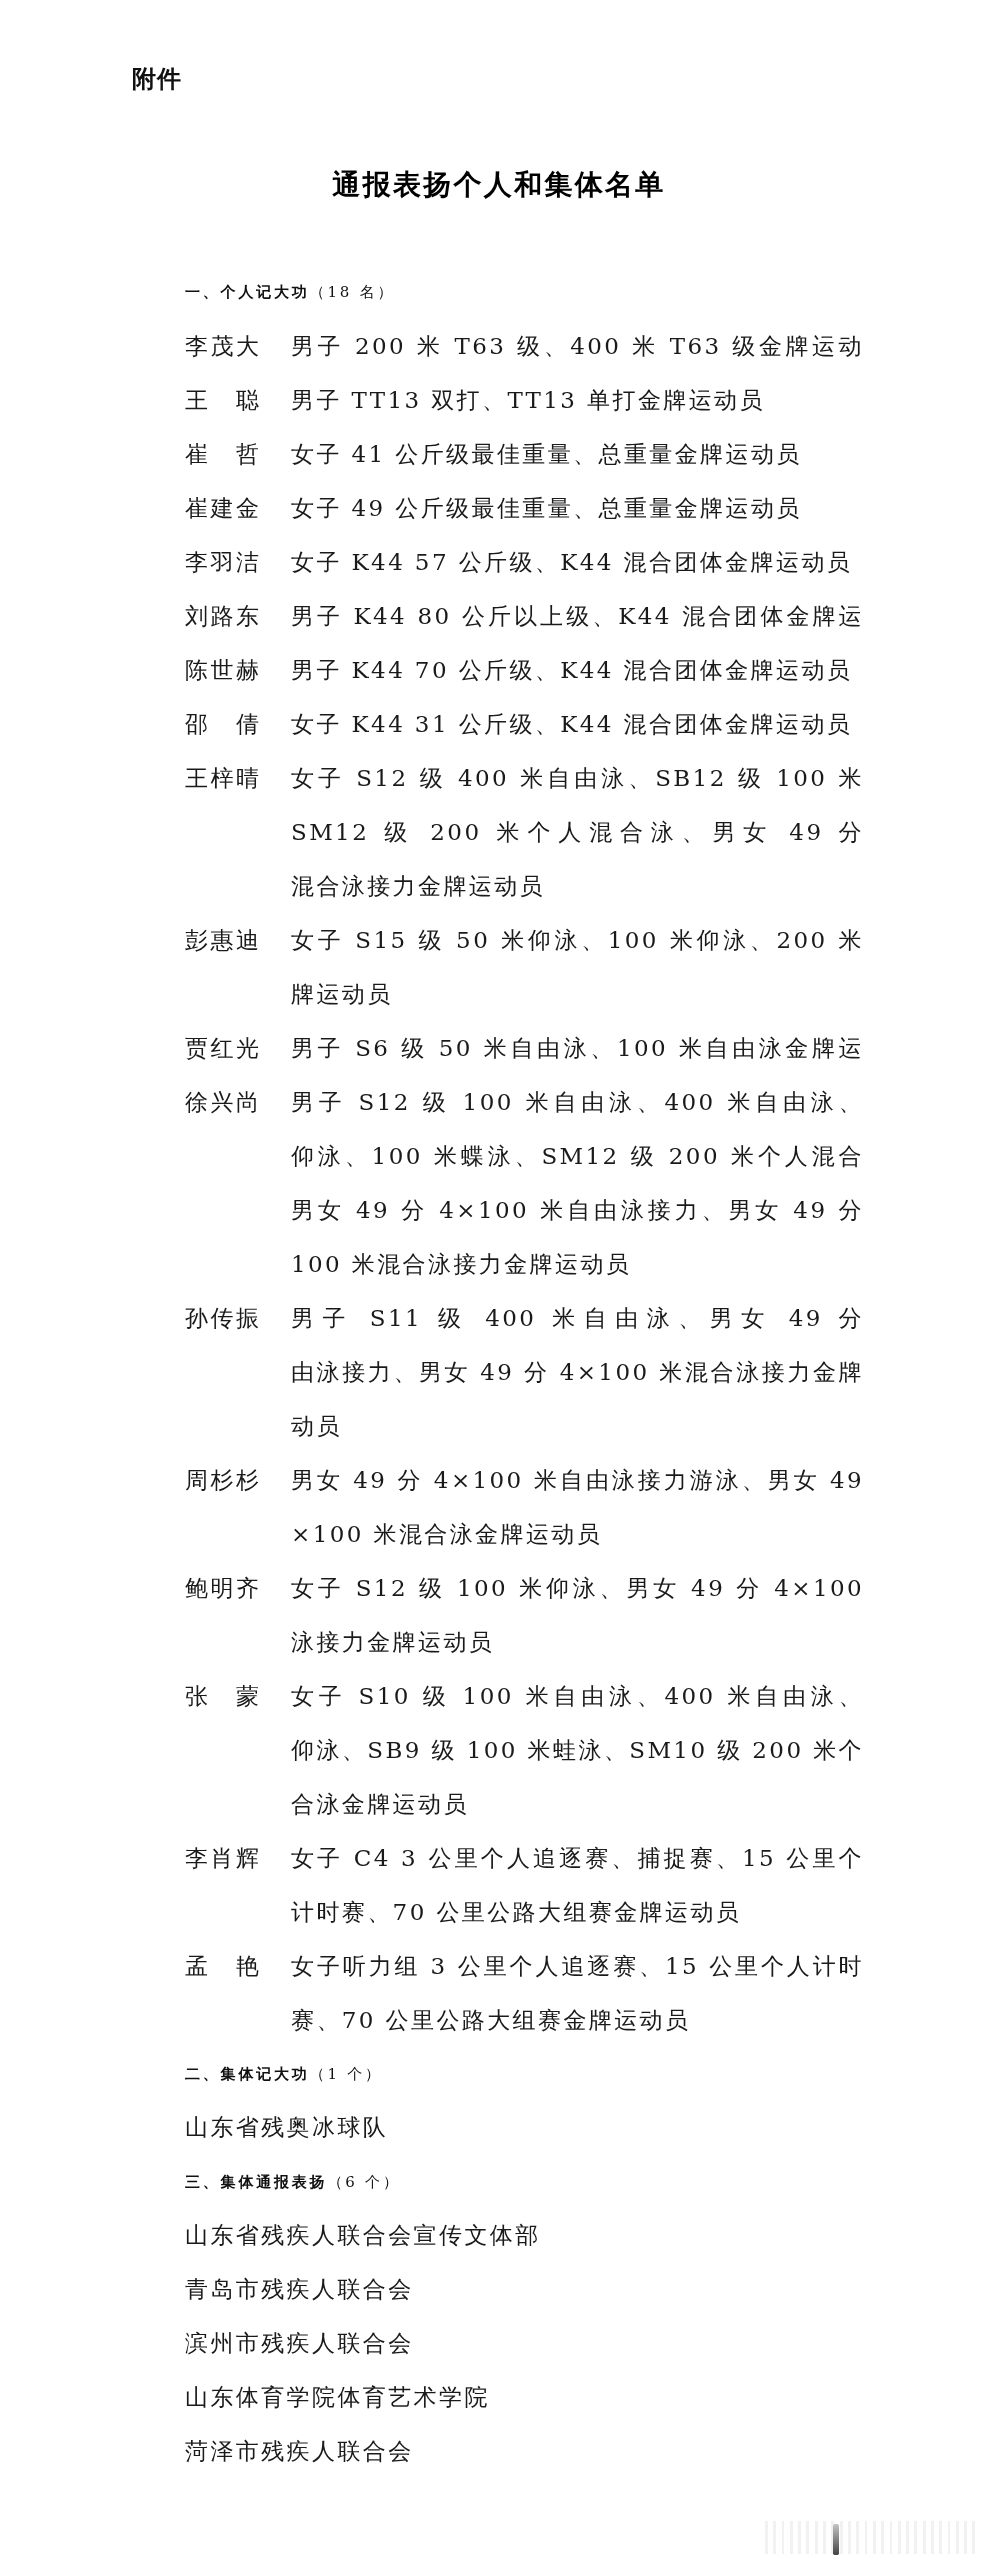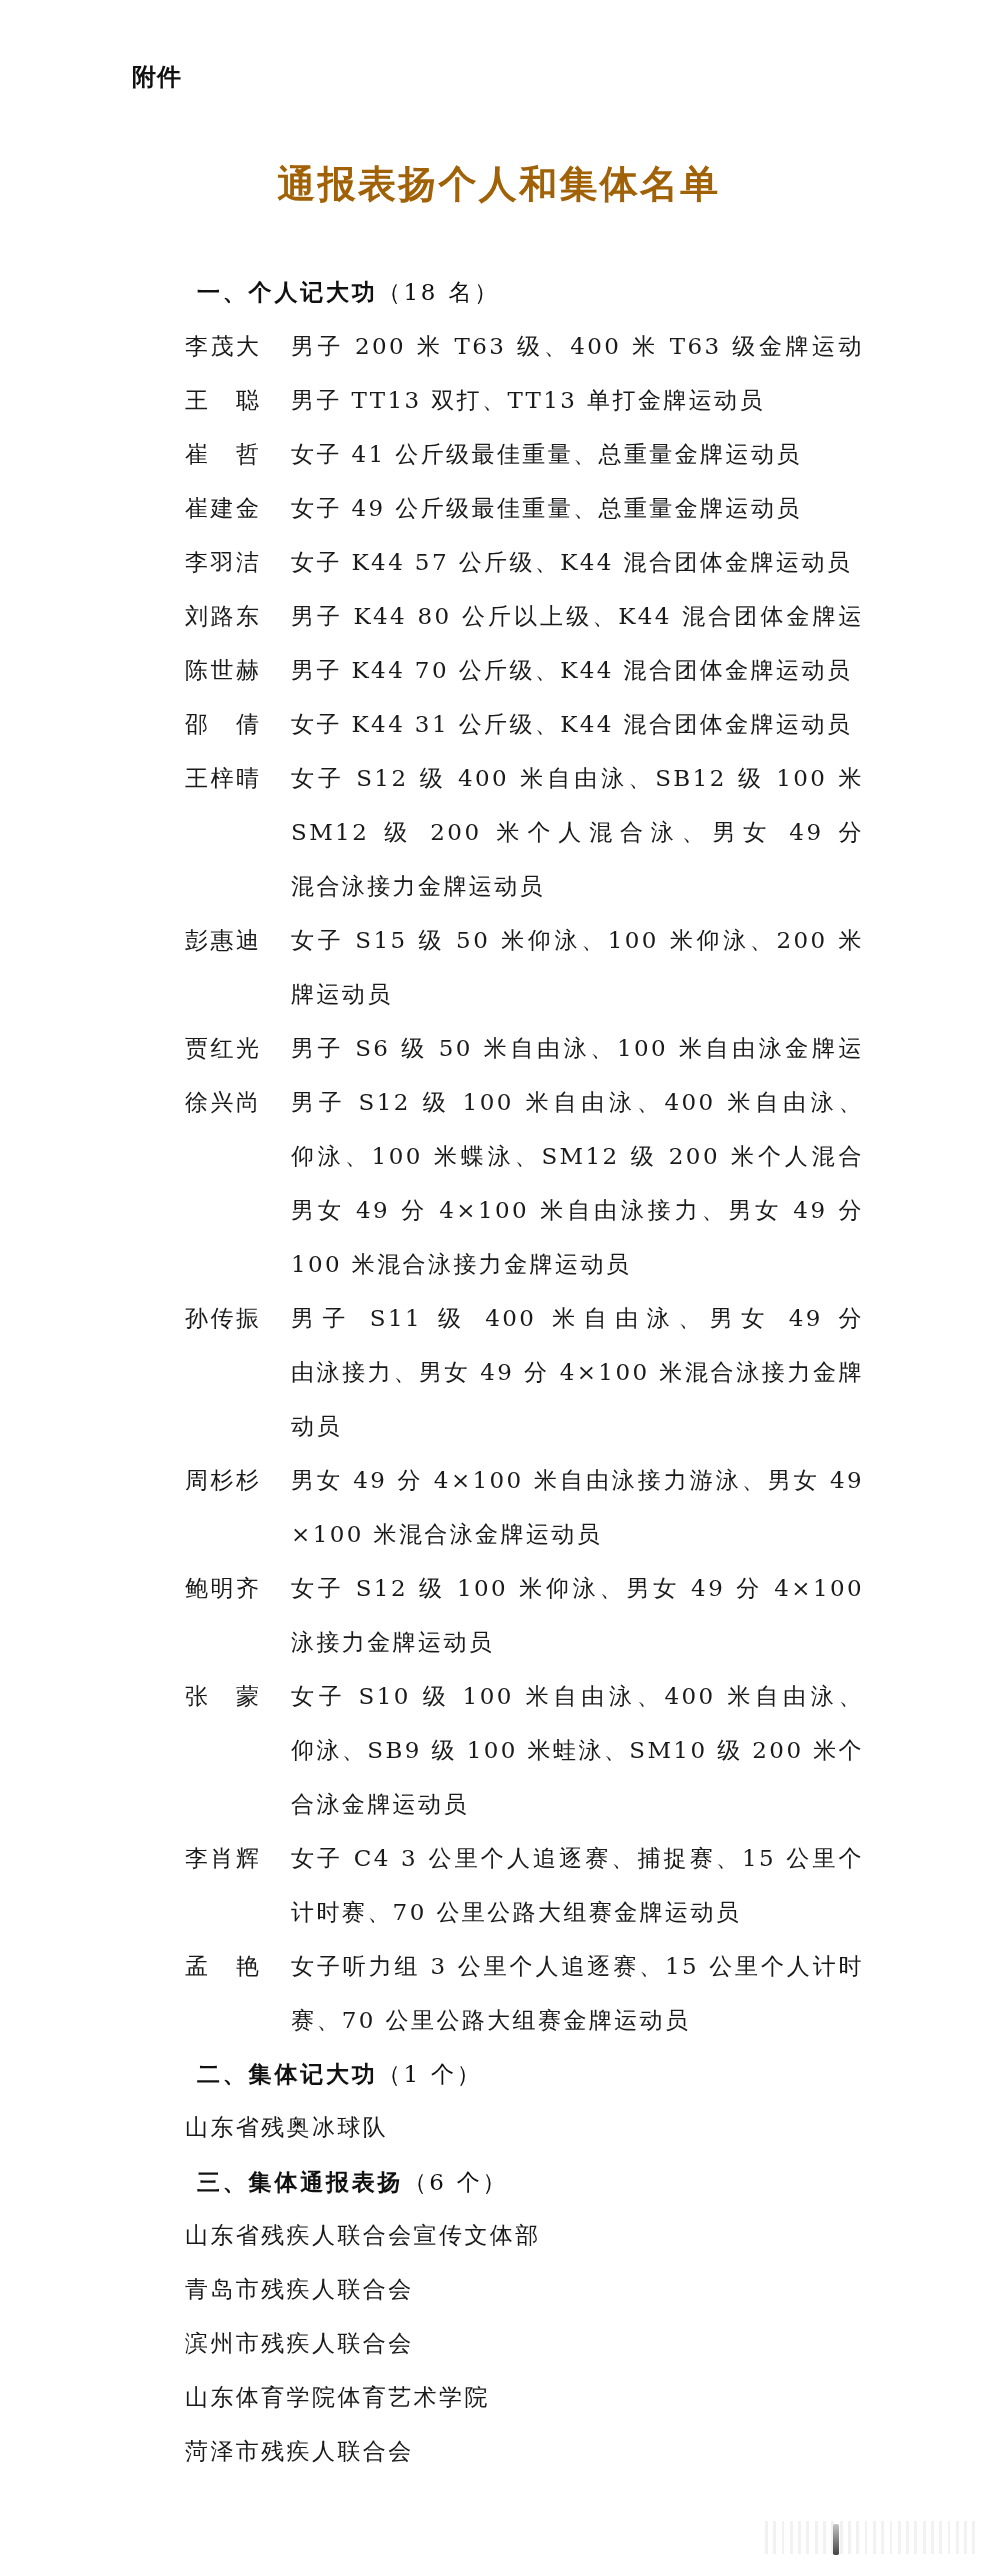--- a/index.html
+++ b/index.html
@@ -8,60 +8,59 @@
     height: 2576px;
     position: relative;
     overflow: hidden;
     color: #1a1a1a;
     font-family: "DejaVu Serif", "Liberation Serif", serif;
   }
   .attach {
     position: absolute;
     left: 132px;
     top: 63px;
-    font-family: Liberation Mono, monospace;
+    font-family: Liberation Sans, sans-serif;
     font-weight: bold;
     font-size: 24px;
     line-height: 31px;
     color: #111;
     letter-spacing: 0.9px;
   }
   .title {
     position: absolute;
     left: 0;
     width: 998px;
     top: 164px;
     text-align: center;
     font-family: "DejaVu Sans", "Liberation Sans", sans-serif;
     font-weight: bold;
-    font-size: 38px;
+    font-size: 28px;
     line-height: 41px;
     letter-spacing: 2.3px;
-    color: #a16207;
+    color: #000000;
   }
   .content {
     position: absolute;
     left: 185px;
     top: 265px;
     width: 684px;
   }
   .line {
     height: 54px;
     line-height: 54px;
     font-size: 23px;
     white-space: nowrap;
     letter-spacing: 2.4px;
   }
   .section-header {
     font-family: "DejaVu Sans", "Liberation Sans", sans-serif;
     font-weight: bold;
-    font-size: 23px;
+    font-size: 15px;
     letter-spacing: 2.8px;
     color: #111;
-    margin-left: 12px;
   }
   .section-header .count {
     font-family: "DejaVu Serif", "Liberation Serif", serif;
     font-weight: normal;
   }
   .entry { display: flex; }
   .entry .name {
     width: 106px;
     flex: 0 0 106px;
     display: flex;

